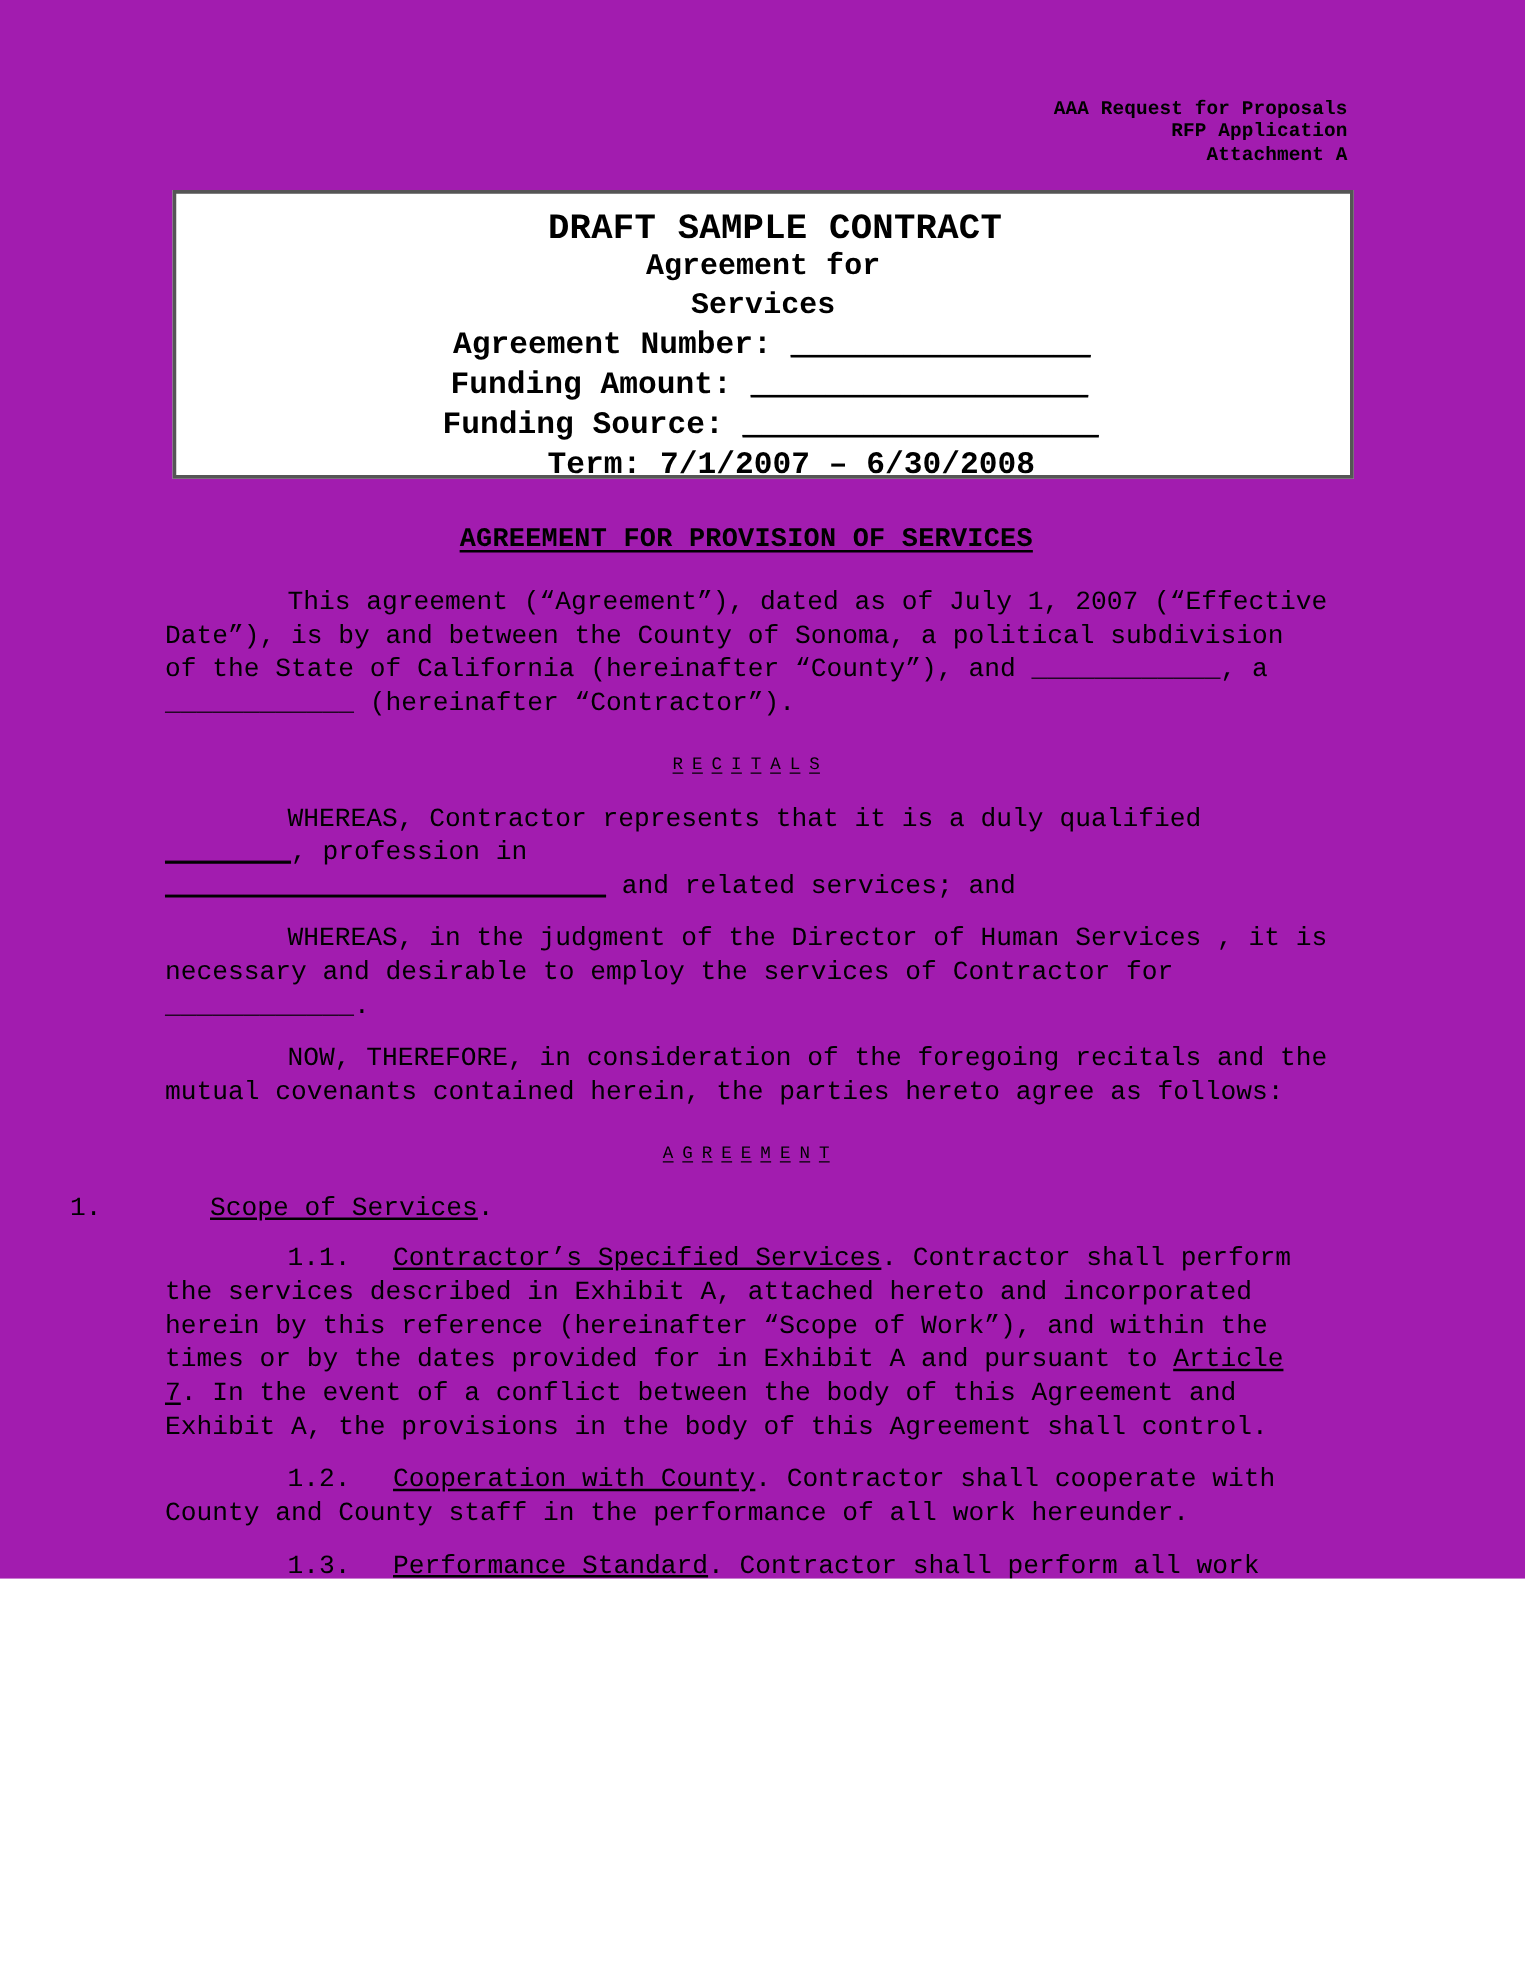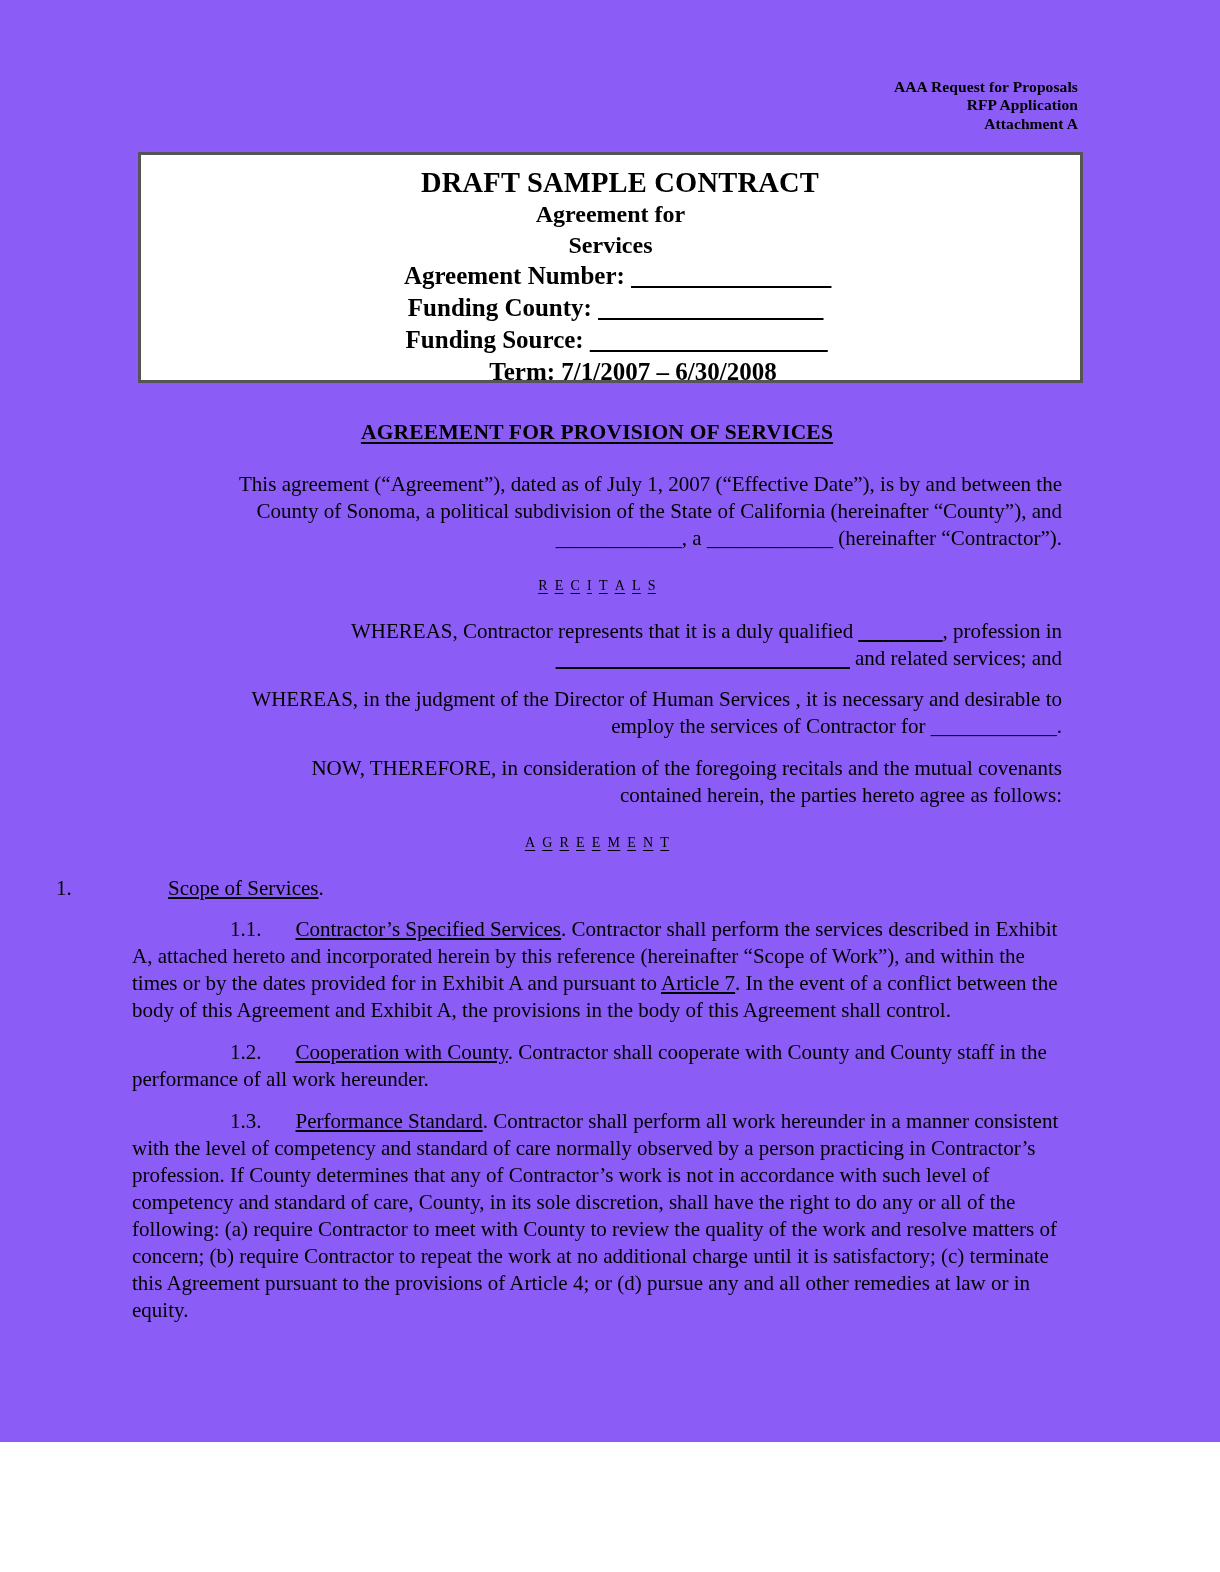--- a/index.html
+++ b/index.html
@@ -8,25 +8,26 @@
     padding: 0;
     background: #ffffff;
   }
   body {
     font-family: "Liberation Serif", "DejaVu Serif", serif;
     color: #000000;
   }
   .page {
     position: relative;
     width: 1220px;
-    height: 1442px;
+    height: 1263px;
     margin: 0 auto;
-    background: #8b5cf6;
+    background: #a21caf;
     box-sizing: border-box;
     overflow: hidden;
+    font-family: Liberation Mono, monospace;
   }
 
   
   .doc-header {
     position: absolute;
     top: 78px;
     right: 142px;
     text-align: right;
     font-size: 15.5px;
     line-height: 1.18;
@@ -96,21 +97,21 @@
     margin: 0 0 26px 0;
     letter-spacing: 0.2px;
   }
   p.para {
     font-size: 21px;
     line-height: 1.28;
     margin: 0 0 15px 0;
     text-align: left;
     text-indent: 0;
   }
-  p.para.indent { text-indent: 98px; text-align: right; }
+  p.para.indent { text-indent: 98px; }
   .spaced-heading {
     text-align: center;
     font-size: 14px;
     margin: 26px 0 24px 0;
     letter-spacing: 0.2px;
   }
   .spaced-heading span {
     text-decoration: underline;
     text-underline-offset: 3px;
     margin-right: 7px;
@@ -164,21 +165,21 @@
   </div>
 
   <div class="title-box">
     <div class="title-inner">
       <div class="t-line1">DRAFT SAMPLE CONTRACT</div>
       <div class="t-line2">Agreement for</div>
       <div class="t-line3">Services</div>
 
       <div class="t-field fld-indent-1"><span>Agreement Number:</span><span> </span><span class="blank">________________</span></div>
 
-      <div class="t-field fld-indent-2"><span>Funding County:</span><span> </span><span class="blank">__________________</span></div>
+      <div class="t-field fld-indent-2"><span>Funding Amount:</span><span> </span><span class="blank">__________________</span></div>
 
       <div class="t-field fld-indent-3"><span>Funding Source:</span><span> </span><span class="blank">___________________</span></div>
 
       <div class="t-term"><span>Term:</span><span> </span><span>7/1/2007 – 6/30/2008</span></div>
     </div>
   </div>
 
   <div class="body-area">
 
     <div class="sec-heading">AGREEMENT FOR PROVISION OF SERVICES</div>

